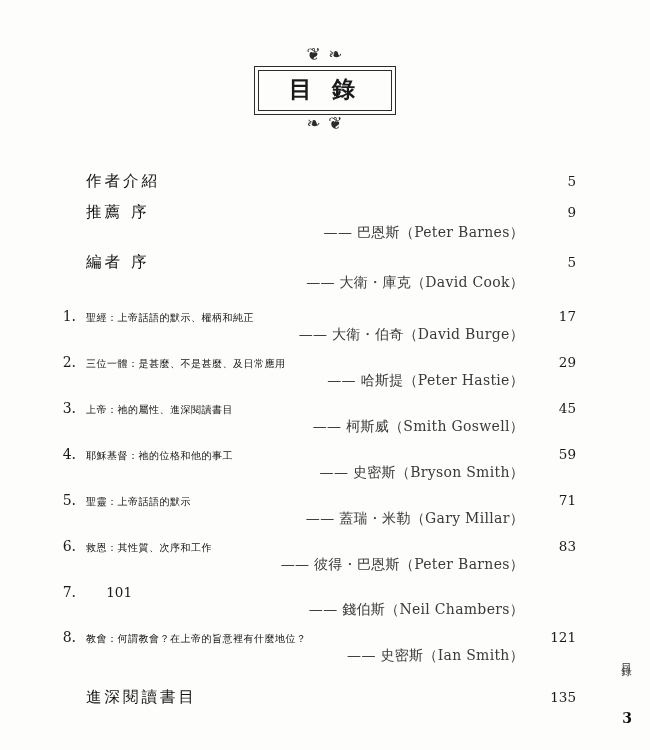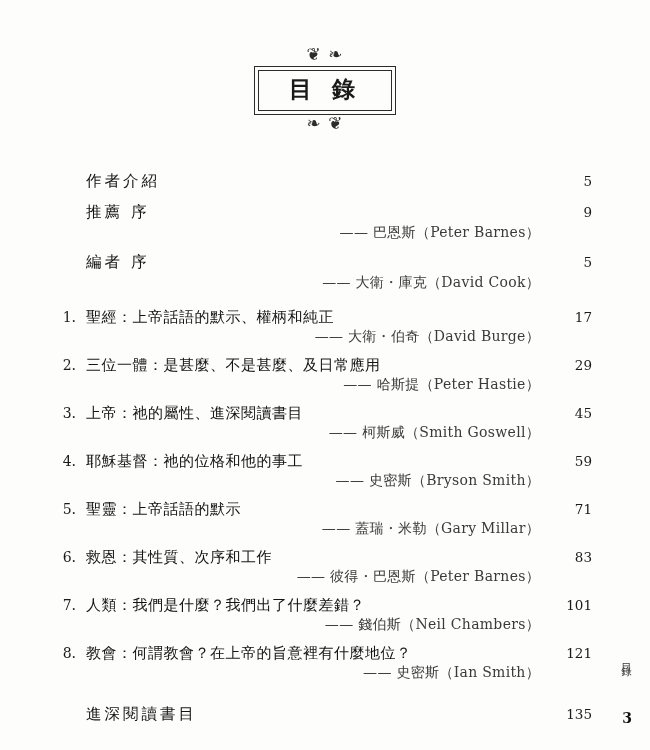--- a/index.html
+++ b/index.html
@@ -52,21 +52,21 @@
   .title-text {
     font-family: "DejaVu Serif", serif;
     font-size: 23px;
     font-weight: bold;
     letter-spacing: 6px;
     color: #1a1a1a;
   }
 
   
   .toc {
-    margin: 30px 0 0 0;
+    margin: 30px 16px 0 0;
     padding: 0 58px 0 58px;
   }
   .entry {
     position: relative;
     margin-bottom: 2px;
   }
   .entry-main {
     display: flex;
     align-items: baseline;
   }
@@ -77,21 +77,21 @@
     font-family: "DejaVu Serif", serif;
     font-size: 14px;
     color: #1a1a1a;
     padding-right: 10px;
     box-sizing: border-box;
   }
   .num.blank { color: transparent; }
   .title {
     flex: 1 1 auto;
     font-family: "DejaVu Serif", serif;
-    font-size: 15px;
+    font-size: 10px;
     color: #141414;
     letter-spacing: 0.5px;
     white-space: nowrap;
   }
   .title.front {
     font-size: 15.5px;
     letter-spacing: 3px;
   }
   .page-no {
     flex: 0 0 46px;
@@ -237,21 +237,20 @@
         <span class="title">救恩：其性質、次序和工作</span>
         <span class="page-no">83</span>
       </div>
       <div class="author">—— 彼得・巴恩斯（Peter Barnes）</div>
     </div>
     <div class="spacer-sm"></div>
 
     <div class="entry">
       <div class="entry-main">
         <span class="num">7.</span>
-        <span class="title">人類：我們是什麼？我們出了什麼差錯？</span>
         <span class="page-no">101</span>
       </div>
       <div class="author">—— 錢伯斯（Neil Chambers）</div>
     </div>
     <div class="spacer-sm"></div>
 
     <div class="entry">
       <div class="entry-main">
         <span class="num">8.</span>
         <span class="title">教會：何謂教會？在上帝的旨意裡有什麼地位？</span>

